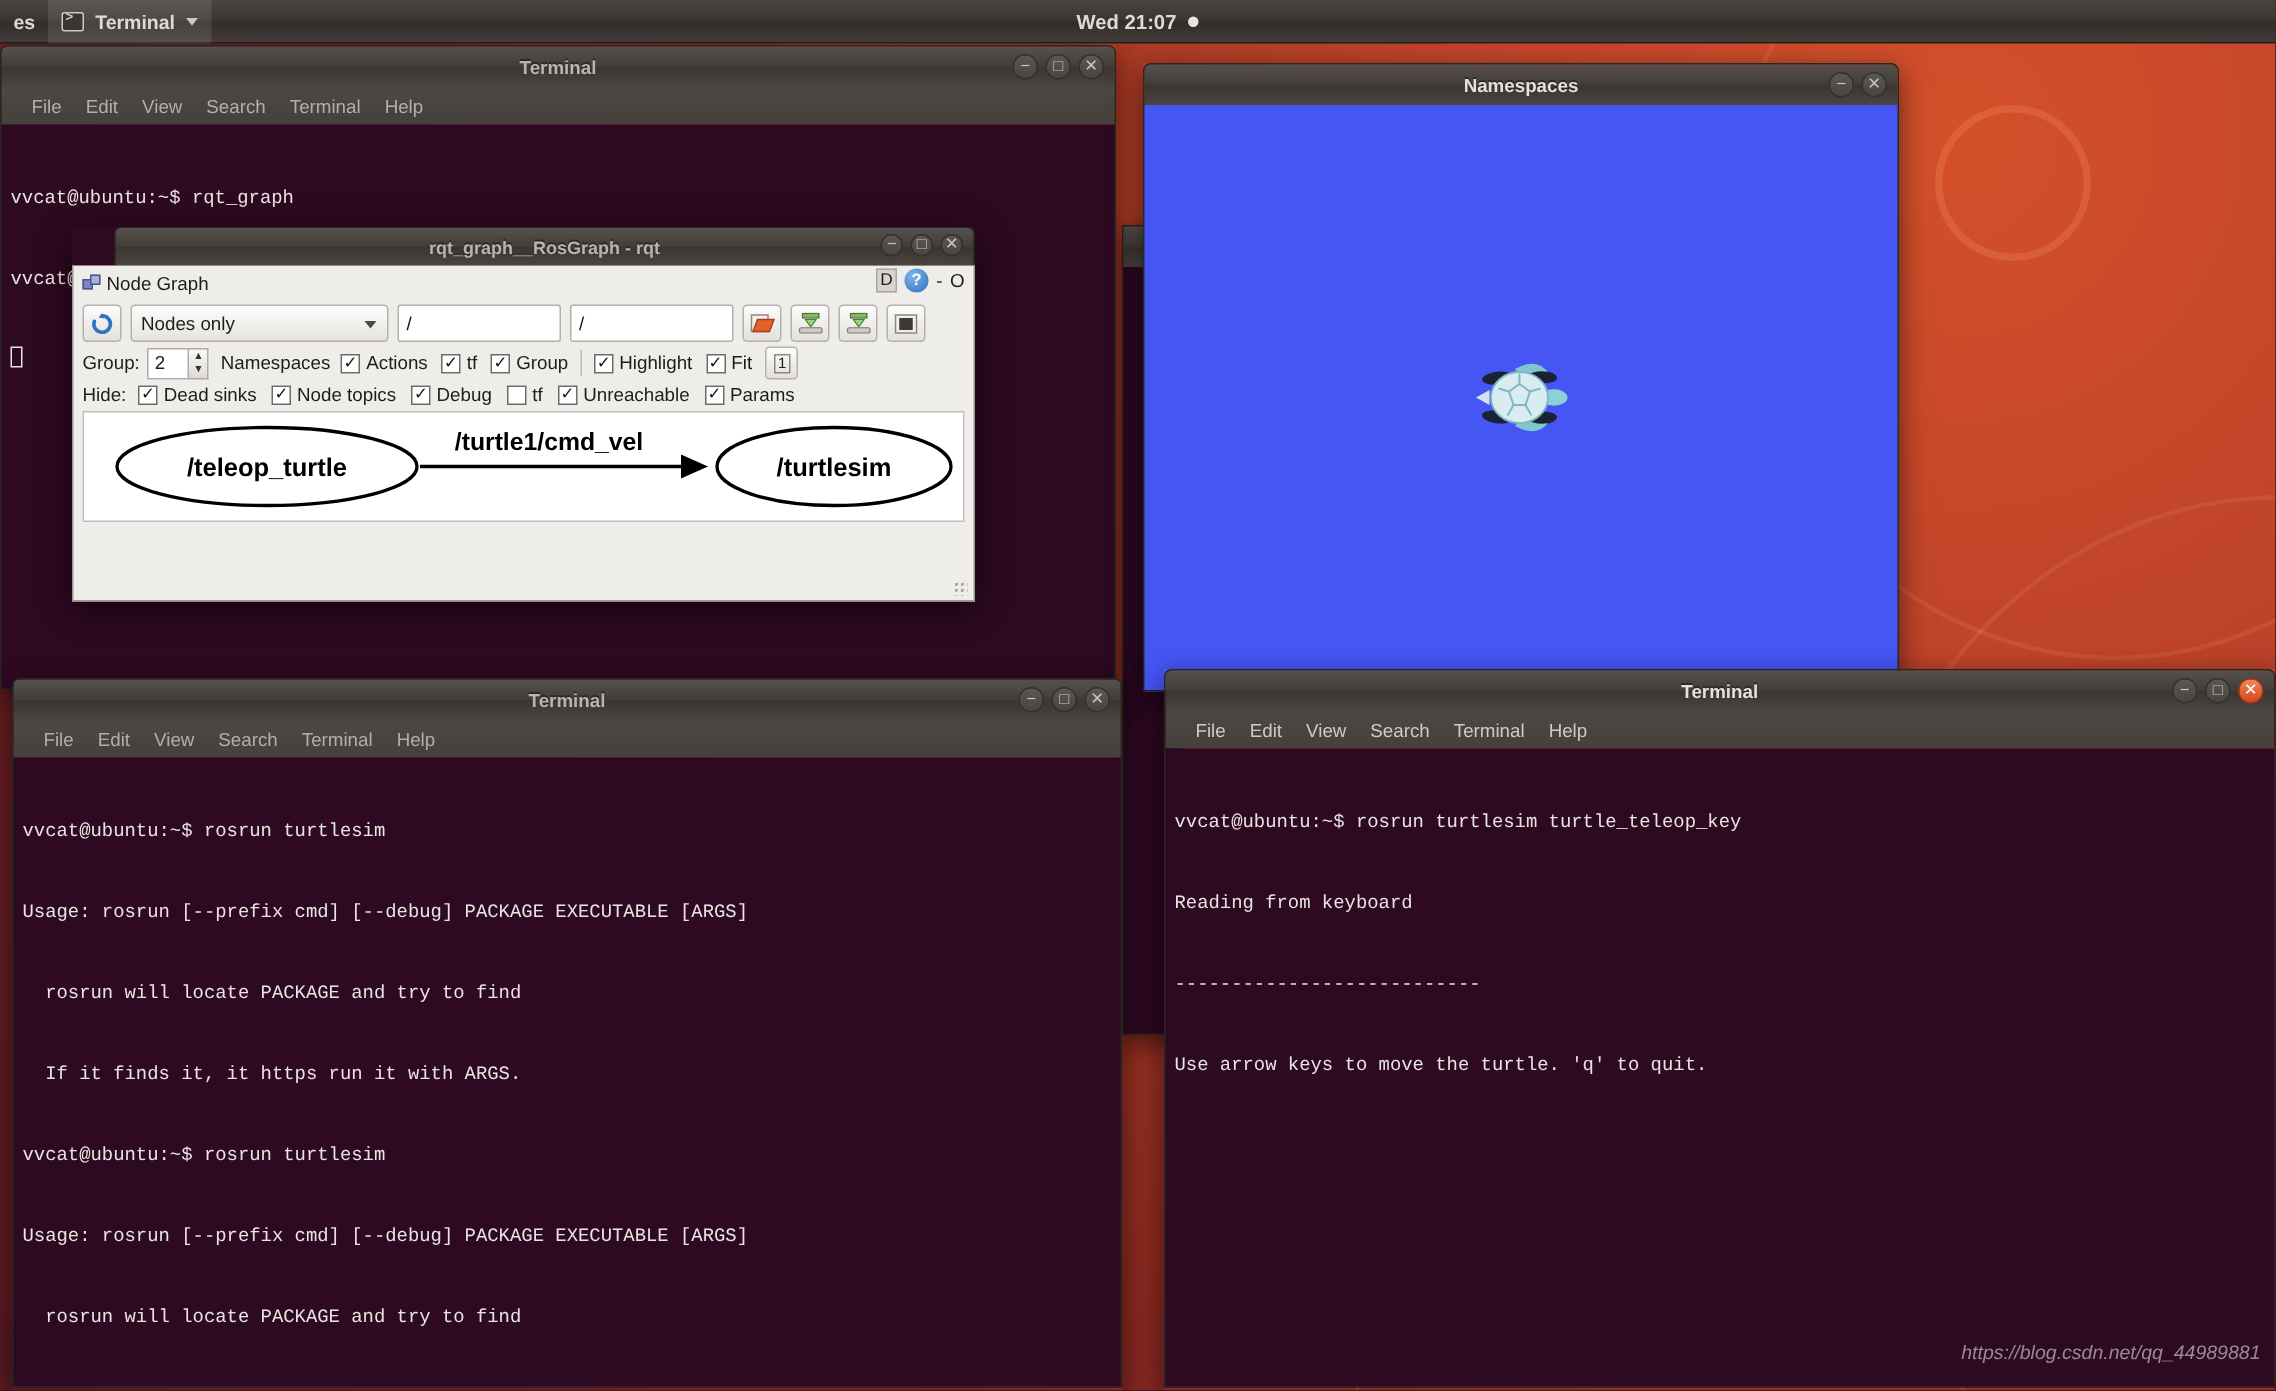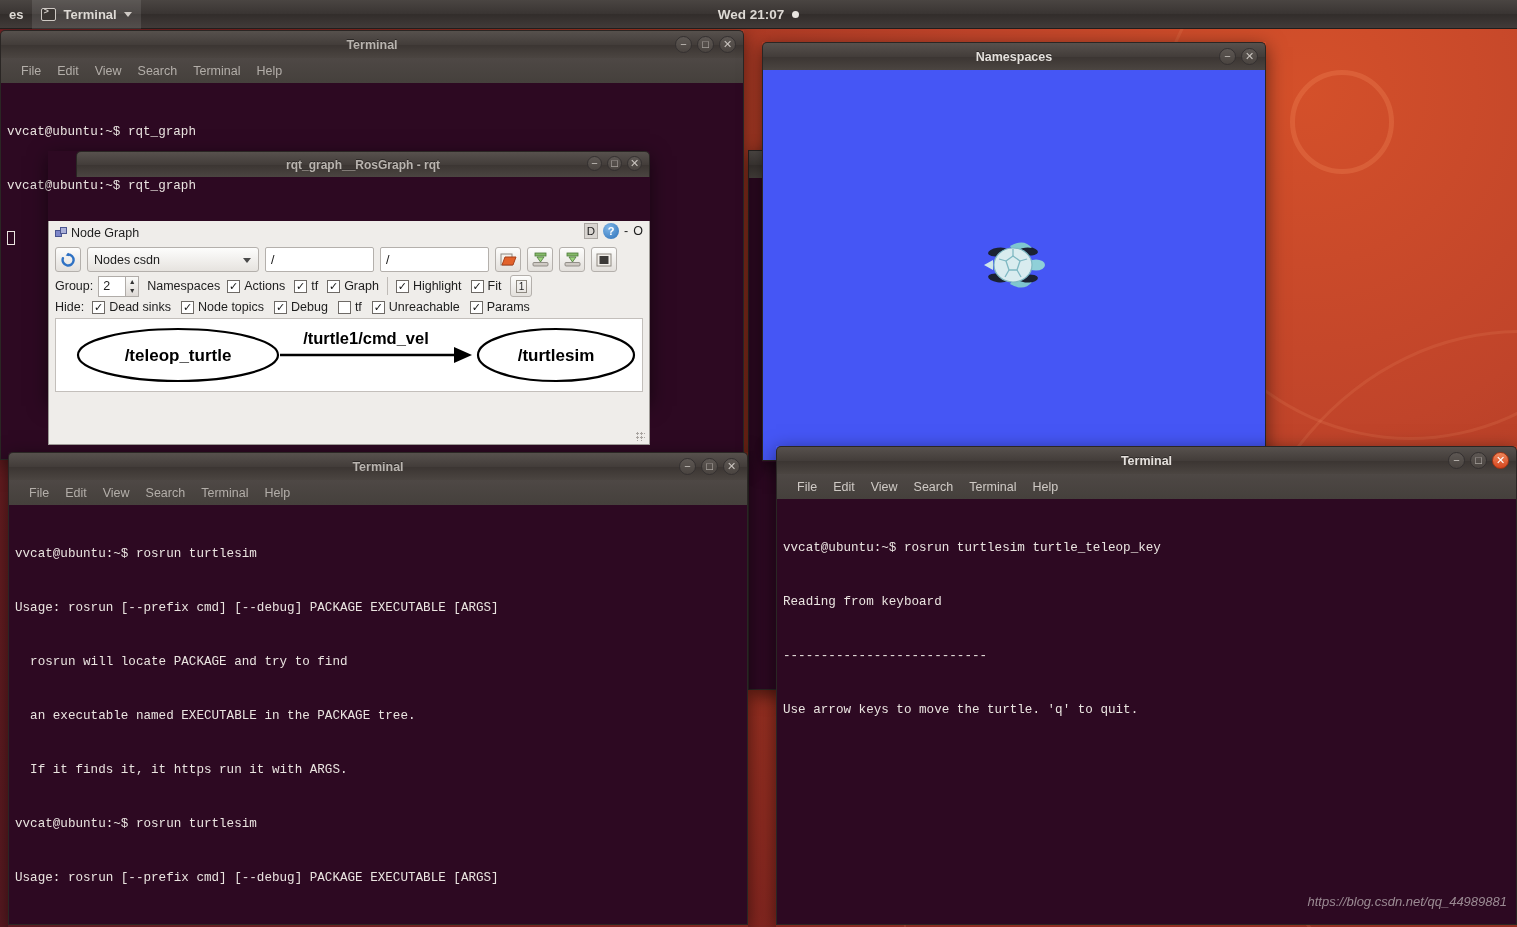--- a/index.html
+++ b/index.html
@@ -113,21 +113,21 @@
   #win-term-right .termbody { height:426px; }
 
   
   #win-rqt { left:48px; top:151px; width:602px; height:250px; z-index:60; }
   #win-rqt .titlebar { height:26px;margin-left:28px; }
   #win-rqt .titlebar .t-title { height:26px; font-size:12px; }
   #win-rqt .wbtns { top:4px; }
   #win-rqt .wb { width:15px;height:15px; }
   #rqt-body {
     background:#efedea; border:1px solid #9d9a96; border-top:none;
-    height:224px; position:relative; font-size:12.5px; color:#1d1d1d;margin-top:44px;
+    height:224px; position:relative; font-size:12.5px; color:#1d1d1d;
   }
   #rqt-dockhdr { height:24px; display:flex; align-items:center; padding:0 6px; position:relative; }
   #rqt-dockhdr .dock-title { display:flex; align-items:center; gap:3px; font-size:12.5px; }
   .plug-ico { width:13px;height:13px; position:relative; display:inline-block; }
   .plug-ico i { position:absolute; background:#7d86c9; border:1px solid #4a5590; }
   .dock-right { position:absolute; right:6px; top:2px; display:flex; align-items:center; gap:5px; font-size:12.5px; }
   .dock-D { background:#d8d4d0; border:1px solid #aaa6a2; padding:0 2px; font-size:11.5px; line-height:14px; }
   .help-ico { width:16px;height:16px;border-radius:50%;
     background:radial-gradient(circle at 35% 30%,#7fb6e8,#2a6fb8);
     color:#fff; font-size:11px; font-weight:bold; text-align:center; line-height:16px; }
@@ -304,21 +304,20 @@
     <span>Edit</span>
     <span>View</span>
     <span>Search</span>
     <span>Terminal</span>
     <span>Help</span>
   </div>
   <div class="termbody">
     <div>vvcat@ubuntu:~$ rosrun turtlesim</div>
     <div>Usage: rosrun [--prefix cmd] [--debug] PACKAGE EXECUTABLE [ARGS]</div>
     <div>  rosrun will locate PACKAGE and try to find</div>
-    <div>  an executable named EXECUTABLE in the PACKAGE tree.</div>
     <div>  If it finds it, it https run it with ARGS.</div>
     <div>vvcat@ubuntu:~$ rosrun turtlesim</div>
     <div>Usage: rosrun [--prefix cmd] [--debug] PACKAGE EXECUTABLE [ARGS]</div>
     <div>  rosrun will locate PACKAGE and try to find</div>
     
     
     
     
     
     
@@ -397,21 +396,21 @@
 
     <div id="rqt-toolbar">
       <div class="btn-sq">
         <svg width="16" height="16" viewBox="0 0 16 16">
           <path d="M8 2.5 A5.5 5.5 0 1 1 2.9 6.2" fill="none" stroke="#2f72c4" stroke-width="2.4" stroke-linecap="round"></path>
           <path d="M8.6 0.8 L9.2 4.3 L5.6 3.6 Z" fill="#2f72c4"></path>
         </svg>
       </div>
 
       <div class="combo">
-        <span>Nodes csdn</span>
+        <span>Nodes only</span>
         <span class="arw"></span>
       </div>
 
       <div class="txtin" style="width:109px;">
         <span>/</span>
       </div>
       <div class="txtin" style="width:109px;">
         <span>/</span>
       </div>
 
@@ -457,21 +456,21 @@
       <span class="cbwrap" style="margin-right:9px;">
         <span class="cb">✓</span>
         <span>Actions</span>
       </span>
       <span class="cbwrap" style="margin-right:9px;">
         <span class="cb">✓</span>
         <span>tf</span>
       </span>
       <span class="cbwrap">
         <span class="cb">✓</span>
-        <span>Graph</span>
+        <span>Group</span>
       </span>
 
       <span class="vsep"></span>
 
       <span class="cbwrap" style="margin-right:9px;">
         <span class="cb">✓</span>
         <span>Highlight</span>
       </span>
       <span class="cbwrap" style="margin-right:9px;">
         <span class="cb">✓</span>

